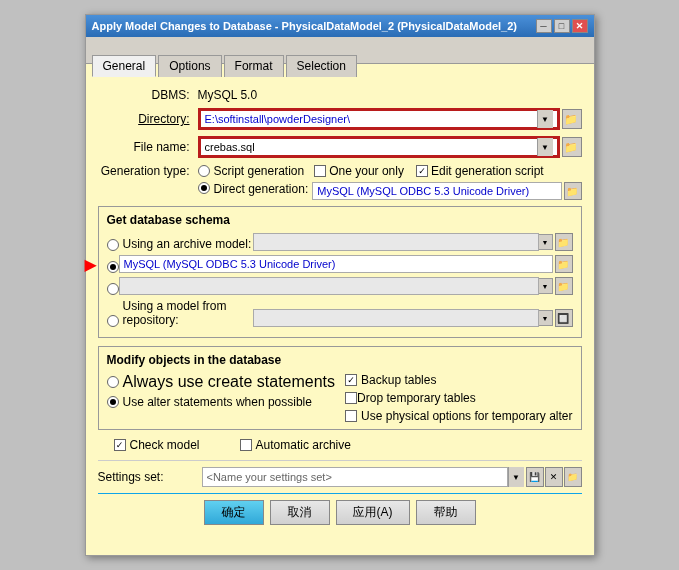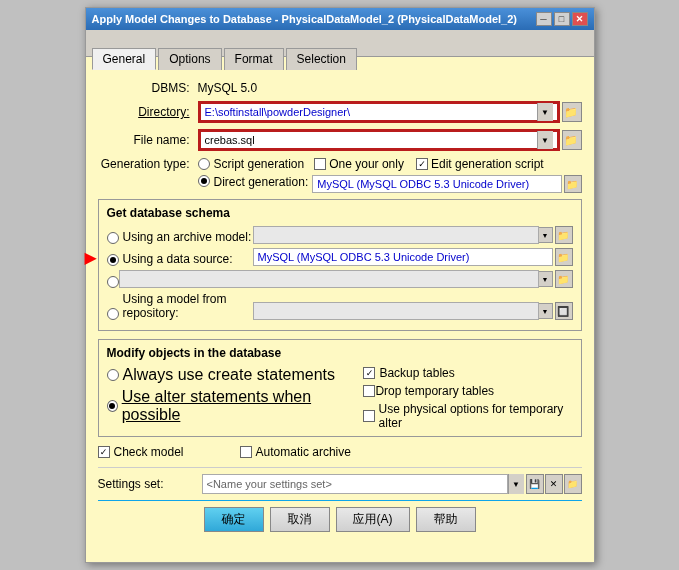--- a/index.html
+++ b/index.html
@@ -266,22 +266,23 @@
       gap: 10px;
     }
     .modify-col {
       display: flex;
       flex-direction: column;
       gap: 4px;
     }
     .bottom-row {
       display: flex;
       align-items: center;
-      gap: 26px;
+      gap: 10px;
       margin-bottom: 8px;
+      margin-left: 16px;
     }
     .settings-row {
       display: flex;
       align-items: center;
       border-top: 1px solid #ccc;
       padding-top: 6px;
       margin-bottom: 6px;
       gap: 24px;
     }
     .settings-label {
@@ -435,21 +436,20 @@
         <div class="section-combo">
           <div class="combo-inner disabled"></div>
           <div class="small-arrow">▼</div>
           <div class="small-folder">📁</div>
         </div>
       </div>
 
       <div class="section-radio-row" style="position:relative;">
         <span style="color:red; font-size:16px; position:absolute; left:-22px; top:50%; transform:translateY(-50%);">▶</span>
         <div class="radio-input checked"></div>
-        <span class="section-radio-label">Using a data source:</span>
         <div class="section-combo">
           <div class="combo-inner">
             <span>MySQL (MySQL ODBC 5.3 Unicode Driver)</span>
           </div>
           <div class="small-folder">📁</div>
         </div>
       </div>
 
       <div class="section-radio-row">
         <div class="radio-input"></div>
@@ -474,21 +474,21 @@
     <div class="modify-section">
       <div class="section-title">Modify objects in the database</div>
       <div class="modify-cols">
         <div class="modify-col">
           <div style="display:flex;align-items:center;gap:4px;">
             <div class="radio-input"></div>
             <span style="font-size:16px;">Always use create statements</span>
           </div>
           <div style="display:flex;align-items:center;gap:4px;">
             <div class="radio-input checked"></div>
-            <span style="font-size:16px;text-decoration:underline;">Use alter statements when possible</span>
+            <span style="font-size:12px;">Use alter statements when possible</span>
           </div>
         </div>
         <div class="modify-col">
           <div style="display:flex;align-items:center;gap:4px;">
             <div class="checkbox-input checked"></div>
             <span style="font-size:12px;">Backup tables</span>
           </div>
           <div style="display:flex;align-items:center;">
             <div class="checkbox-input"></div>
             <span style="font-size:12px;">Drop temporary tables</span>

